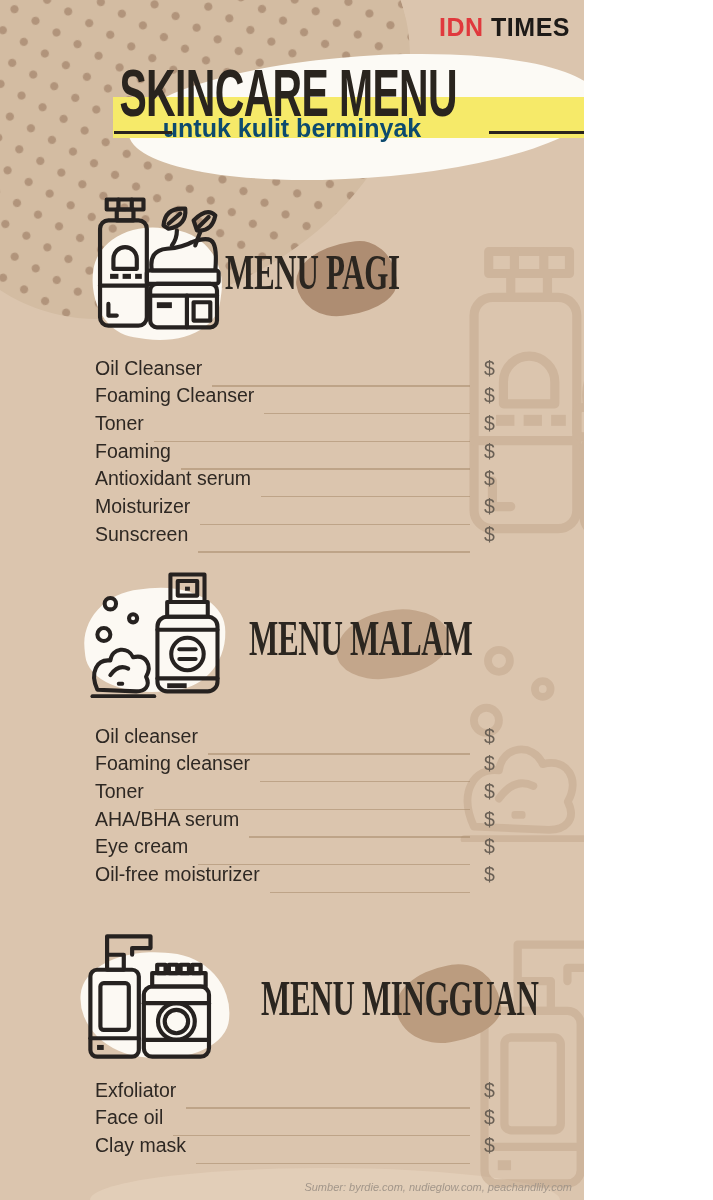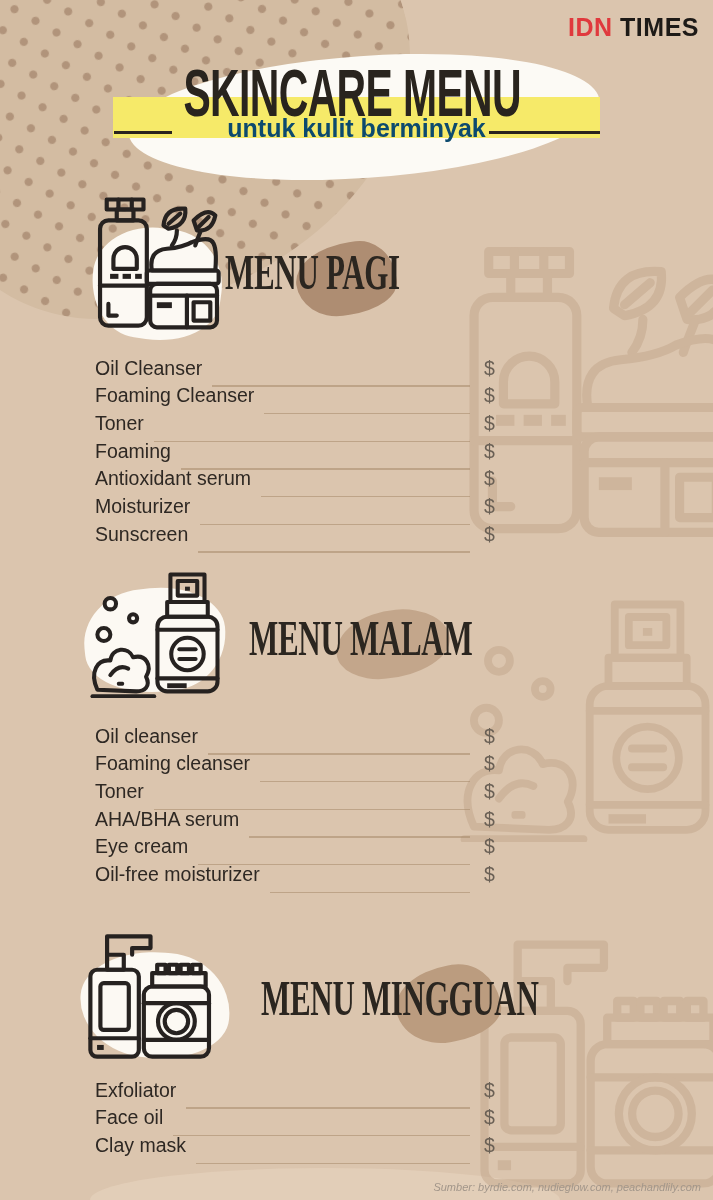--- a/index.html
+++ b/index.html
@@ -1,17 +1,17 @@
 <!DOCTYPE html>
 <html><head>
 <meta charset="utf-8">
 <style>
   html,body { margin:0; padding:0; }
   .canvas {
-    position:relative; width:713px; height:1200px; overflow:hidden;
+    position:relative; width:584px; height:1200px; overflow:hidden;
     background:#dbc5ae;
     font-family:"Liberation Sans", sans-serif;
   }
   
   .dots {
     position:absolute; left:-95px; top:-130px; width:510px; height:430px;
     border-radius:42% 58% 62% 38% / 48% 52% 55% 45%;
     transform:rotate(-16deg);
     background-color:#d3bca2;
     background-image:

